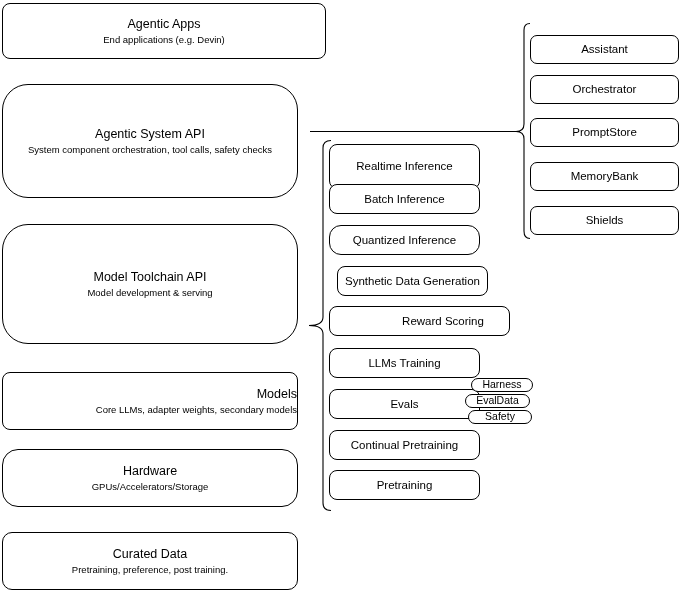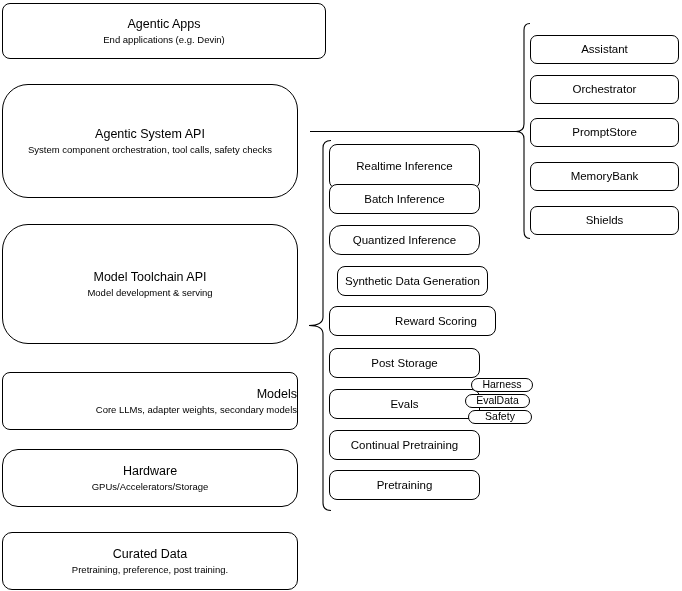--- a/index.html
+++ b/index.html
@@ -88,25 +88,25 @@
 </div>
 <div class="box" style="left:329px; top:184px; width:151px; height:30px; border-radius:8px;">
   <div class="comp-label">Batch Inference</div>
 </div>
 <div class="box" style="left:329px; top:225px; width:151px; height:30px; border-radius:12px;">
   <div class="comp-label">Quantized Inference</div>
 </div>
 <div class="box" style="left:329px; top:266px; width:151px; height:30px; border-radius:8px;margin-left:8px;">
   <div class="comp-label">Synthetic Data Generation</div>
 </div>
-<div class="box" style="left:329px; top:306px; width:167px; height:30px; border-radius:8px;padding-left:47px;">
+<div class="box" style="left:329px; top:306px; width:181px; height:30px; border-radius:8px;padding-left:47px;">
   <div class="comp-label">Reward Scoring</div>
 </div>
 <div class="box" style="left:329px; top:348px; width:151px; height:30px; border-radius:8px;">
-  <div class="comp-label">Post Storage</div>
+  <div class="comp-label">LLMs Training</div>
 </div>
 <div class="box" style="left:329px; top:389px; width:151px; height:30px; border-radius:8px;">
   <div class="comp-label">Evals</div>
 </div>
 <div class="box" style="left:329px; top:430px; width:151px; height:30px; border-radius:8px;">
   <div class="comp-label">Continual Pretraining</div>
 </div>
 <div class="box" style="left:329px; top:470px; width:151px; height:30px; border-radius:8px;">
   <div class="comp-label">Pretraining</div>
 </div>

